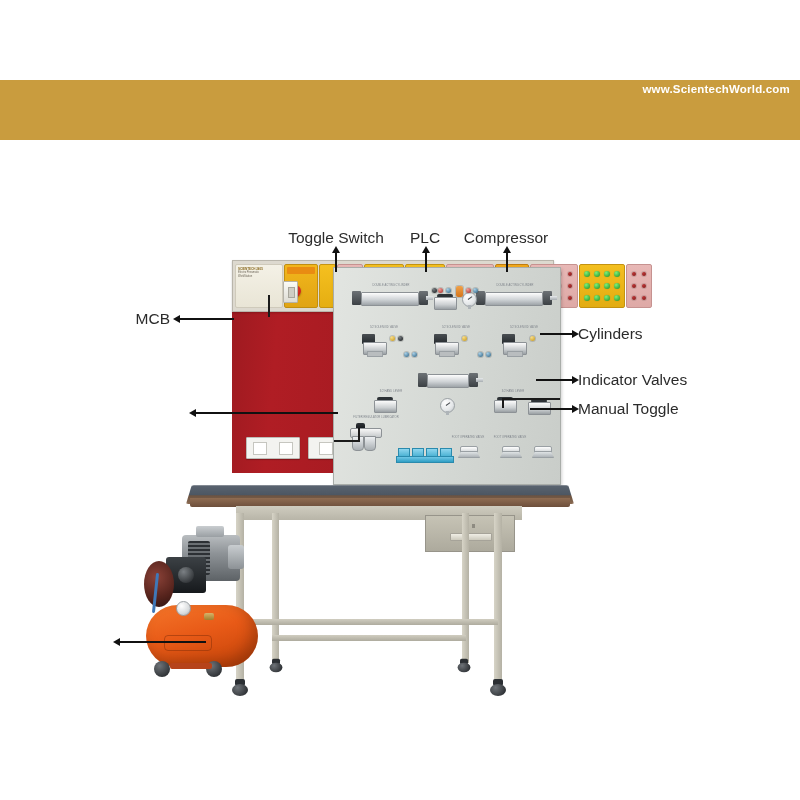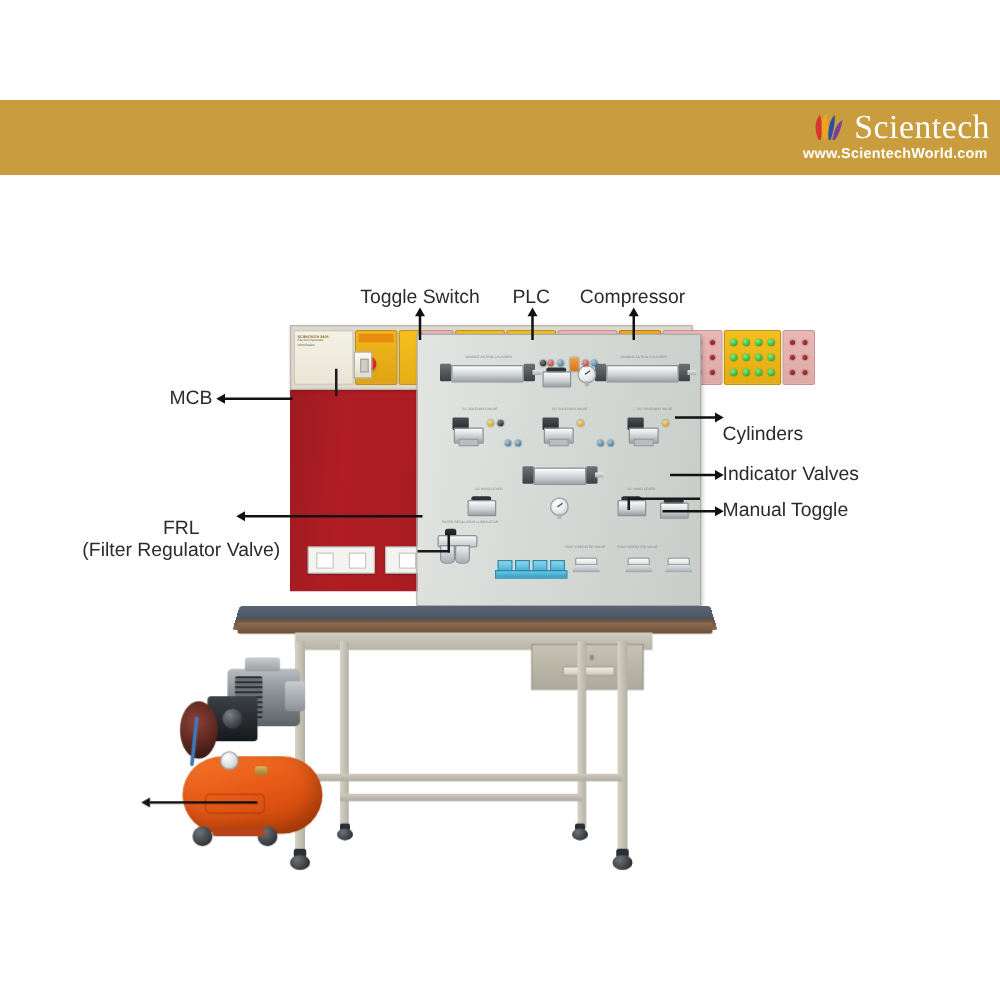--- a/index.html
+++ b/index.html
@@ -385,31 +385,20 @@
   }
 </style>
 </head>
 <body>
 
 <div class="stage">
 
   <div class="header-band"></div>
 
   <div class="brand">
-    <div class="brand-row">
-      <span class="brand-mark">
-        <svg viewBox="0 0 30 30" width="30" height="30" aria-hidden="true">
-          <path d="M8 26 C4 18 5 10 9 6 C11 12 11 19 9.5 26 Z" fill="#d8382c"></path>
-          <path d="M12 26 C9 17 10 9 14 5 C16 12 15.5 19 13.5 26 Z" fill="#f0a31e"></path>
-          <path d="M16 26 C15 17 17 9 21 6 C21 13 19.5 20 17.5 26 Z" fill="#2b4f9e"></path>
-          <path d="M19 26 C20 18 23 12 27 10 C26 17 23.5 22 21 26 Z" fill="#7b3fa0"></path>
-        </svg>
-      </span>
-      <span class="brand-name">Scientech</span>
-    </div>
     <div class="brand-url">www.ScientechWorld.com</div>
   </div>
 
 
   <div class="photo">
 
     <div class="red-panel">
       <div class="socket sock-a">
           <i style="left:6px"></i>
           <i style="left:32px"></i>
@@ -706,29 +695,25 @@
 
   <div class="anno center" style="left:395px;top:229px;width:60px;">PLC</div>
   <div class="arrow-v" style="left:425px;top:252px;height:20px;"></div>
 
   <div class="anno center" style="left:461px;top:229px;width:90px;">Compressor</div>
   <div class="arrow-v" style="left:506px;top:252px;height:20px;"></div>
 
   <div class="anno right" style="left:100px;top:310px;width:70px;">MCB</div>
   <div class="arrow-h to-left" style="left:180px;top:318px;width:54px;"></div>
 
-  <div class="anno center" style="left:30px;top:414px;width:230px;">
-    <span>FRL</span>
-    <span class="l2">(Filter Regulator Valve)</span>
-  </div>
   <div class="arrow-h to-left" style="left:196px;top:412px;width:142px;"></div>
 
   <div class="arrow-h to-left" style="left:120px;top:641px;width:86px;"></div>
 
-  <div class="anno" style="left:578px;top:325px;margin-top:14px;">Cylinders</div>
+  <div class="anno" style="left:578px;top:325px;">Cylinders</div>
   <div class="arrow-h to-right" style="left:540px;top:333px;width:32px;"></div>
 
   <div class="anno" style="left:578px;top:371px;">Indicator Valves</div>
   <div class="arrow-h to-right" style="left:536px;top:379px;width:36px;"></div>
 
   <div class="anno" style="left:578px;top:400px;">Manual Toggle</div>
   <div class="arrow-h to-right" style="left:530px;top:408px;width:42px;"></div>
 
 </div>
 

